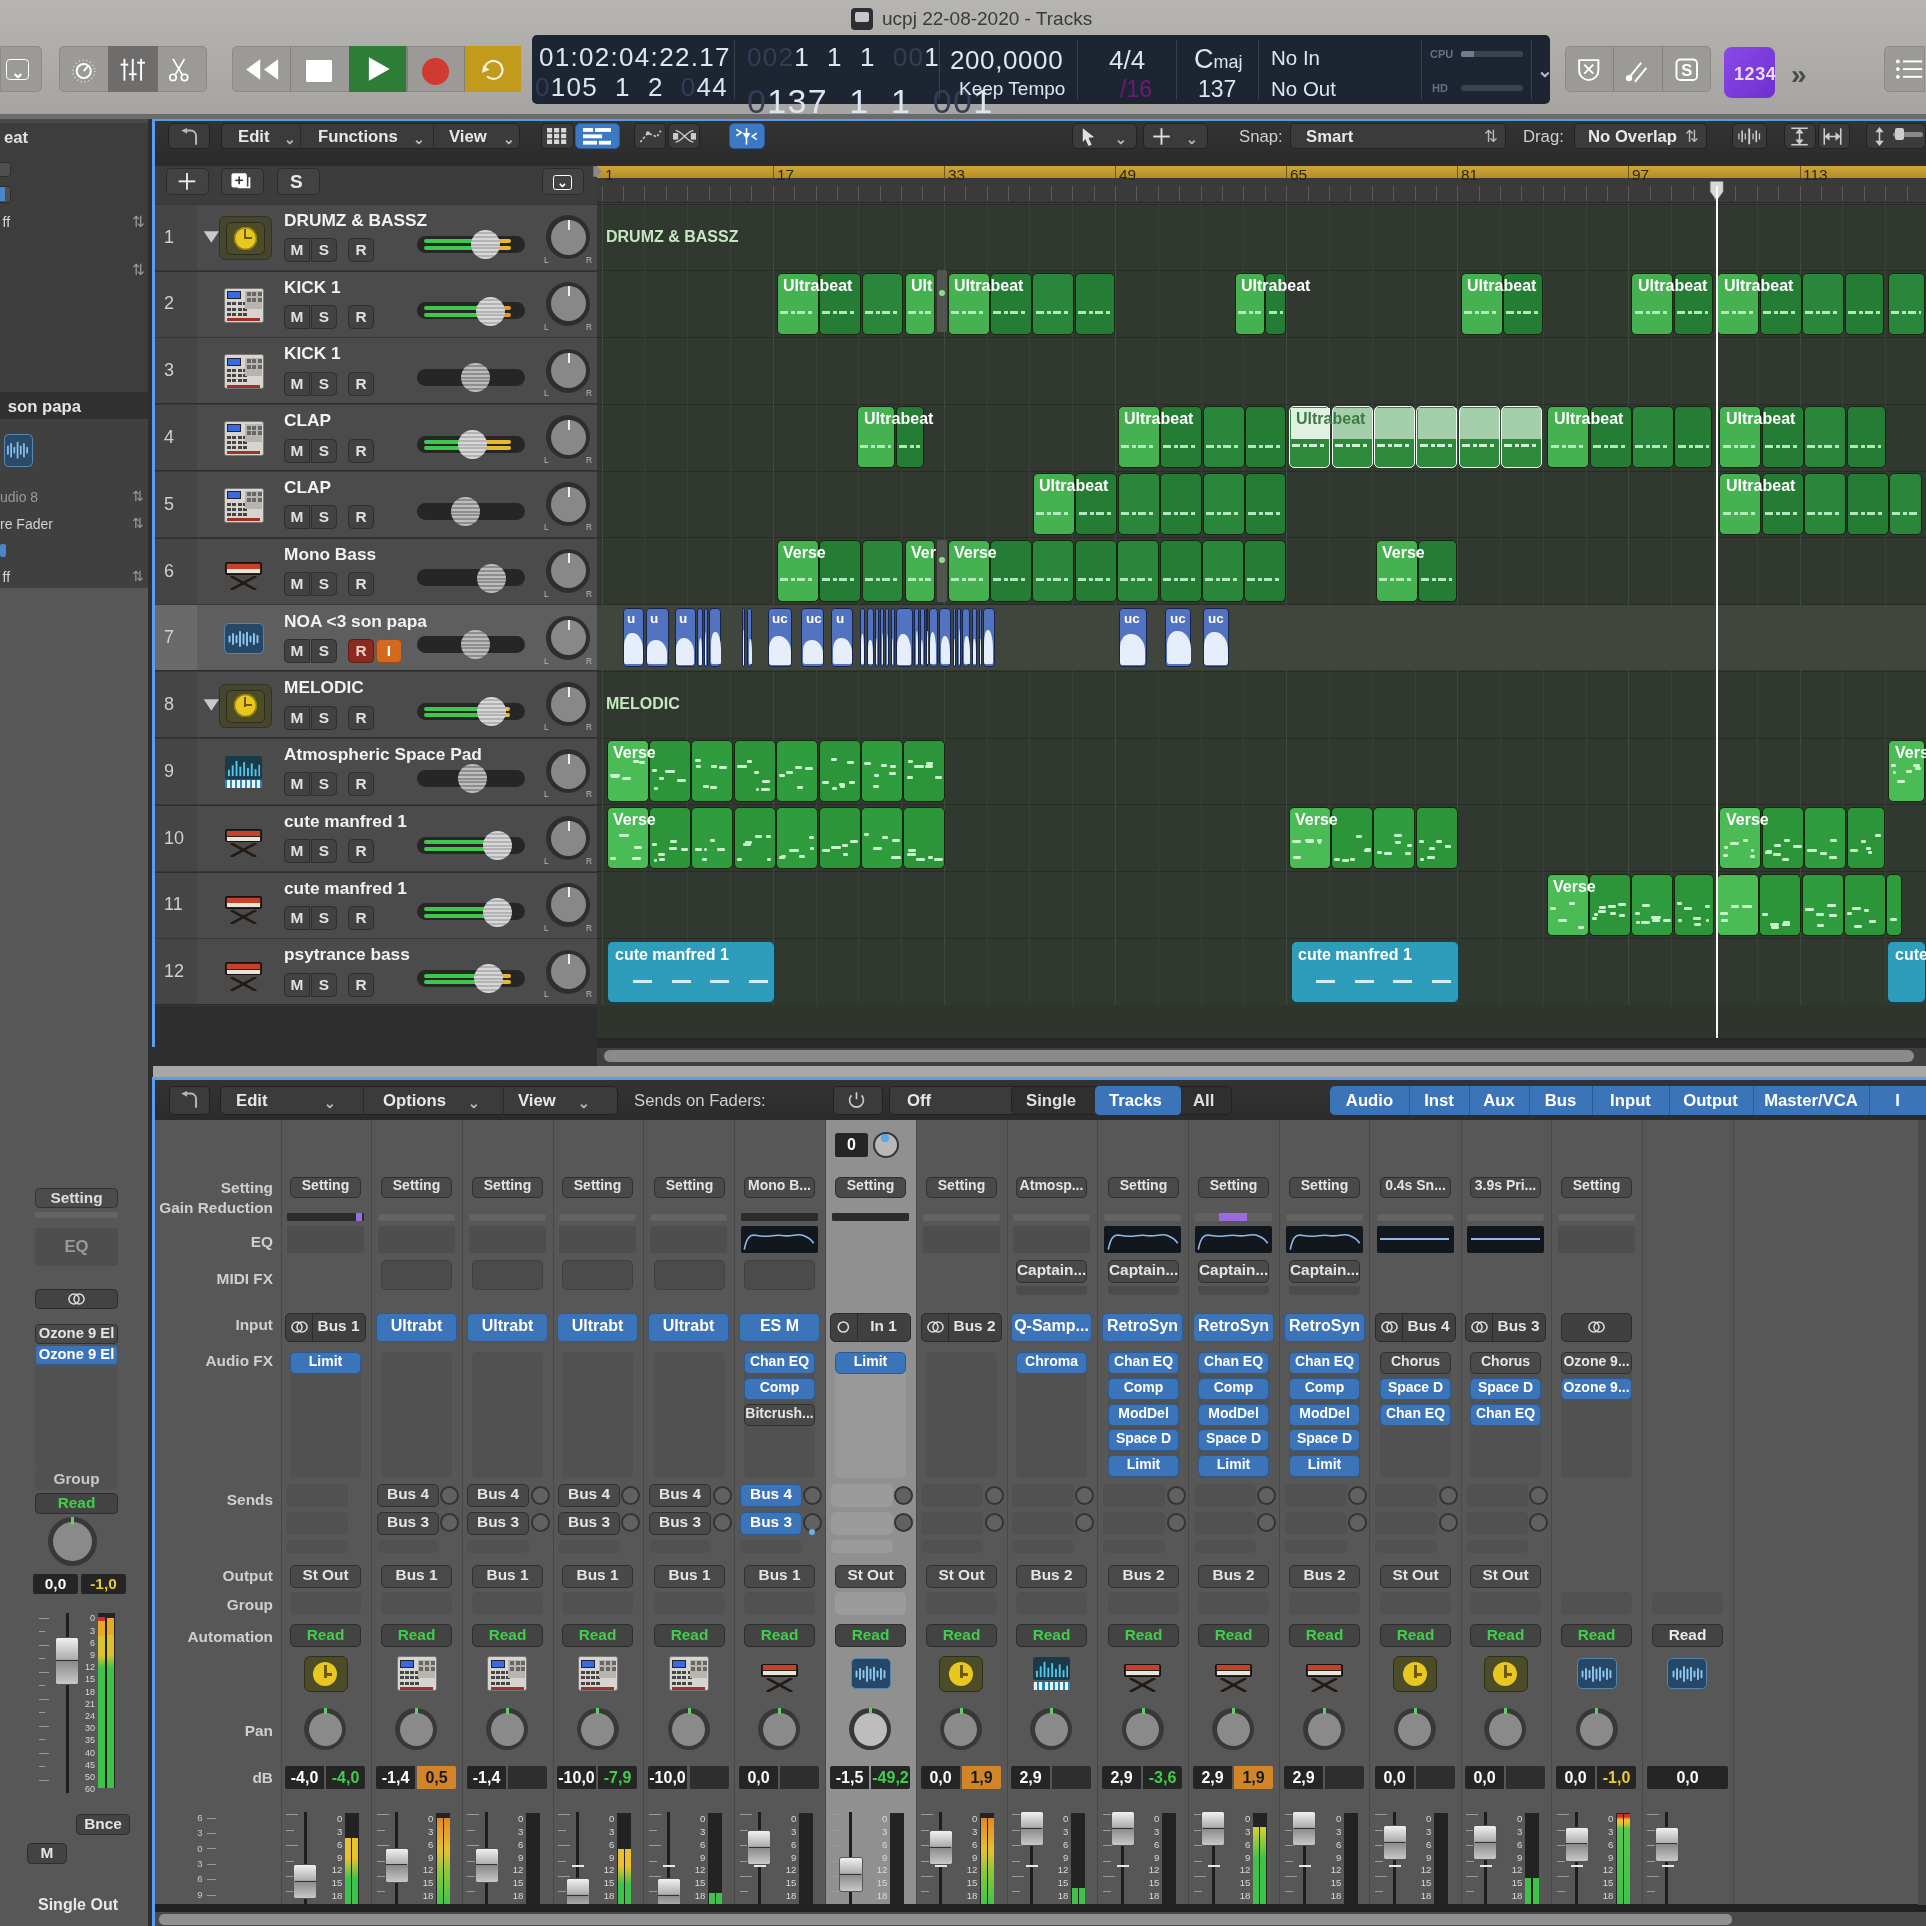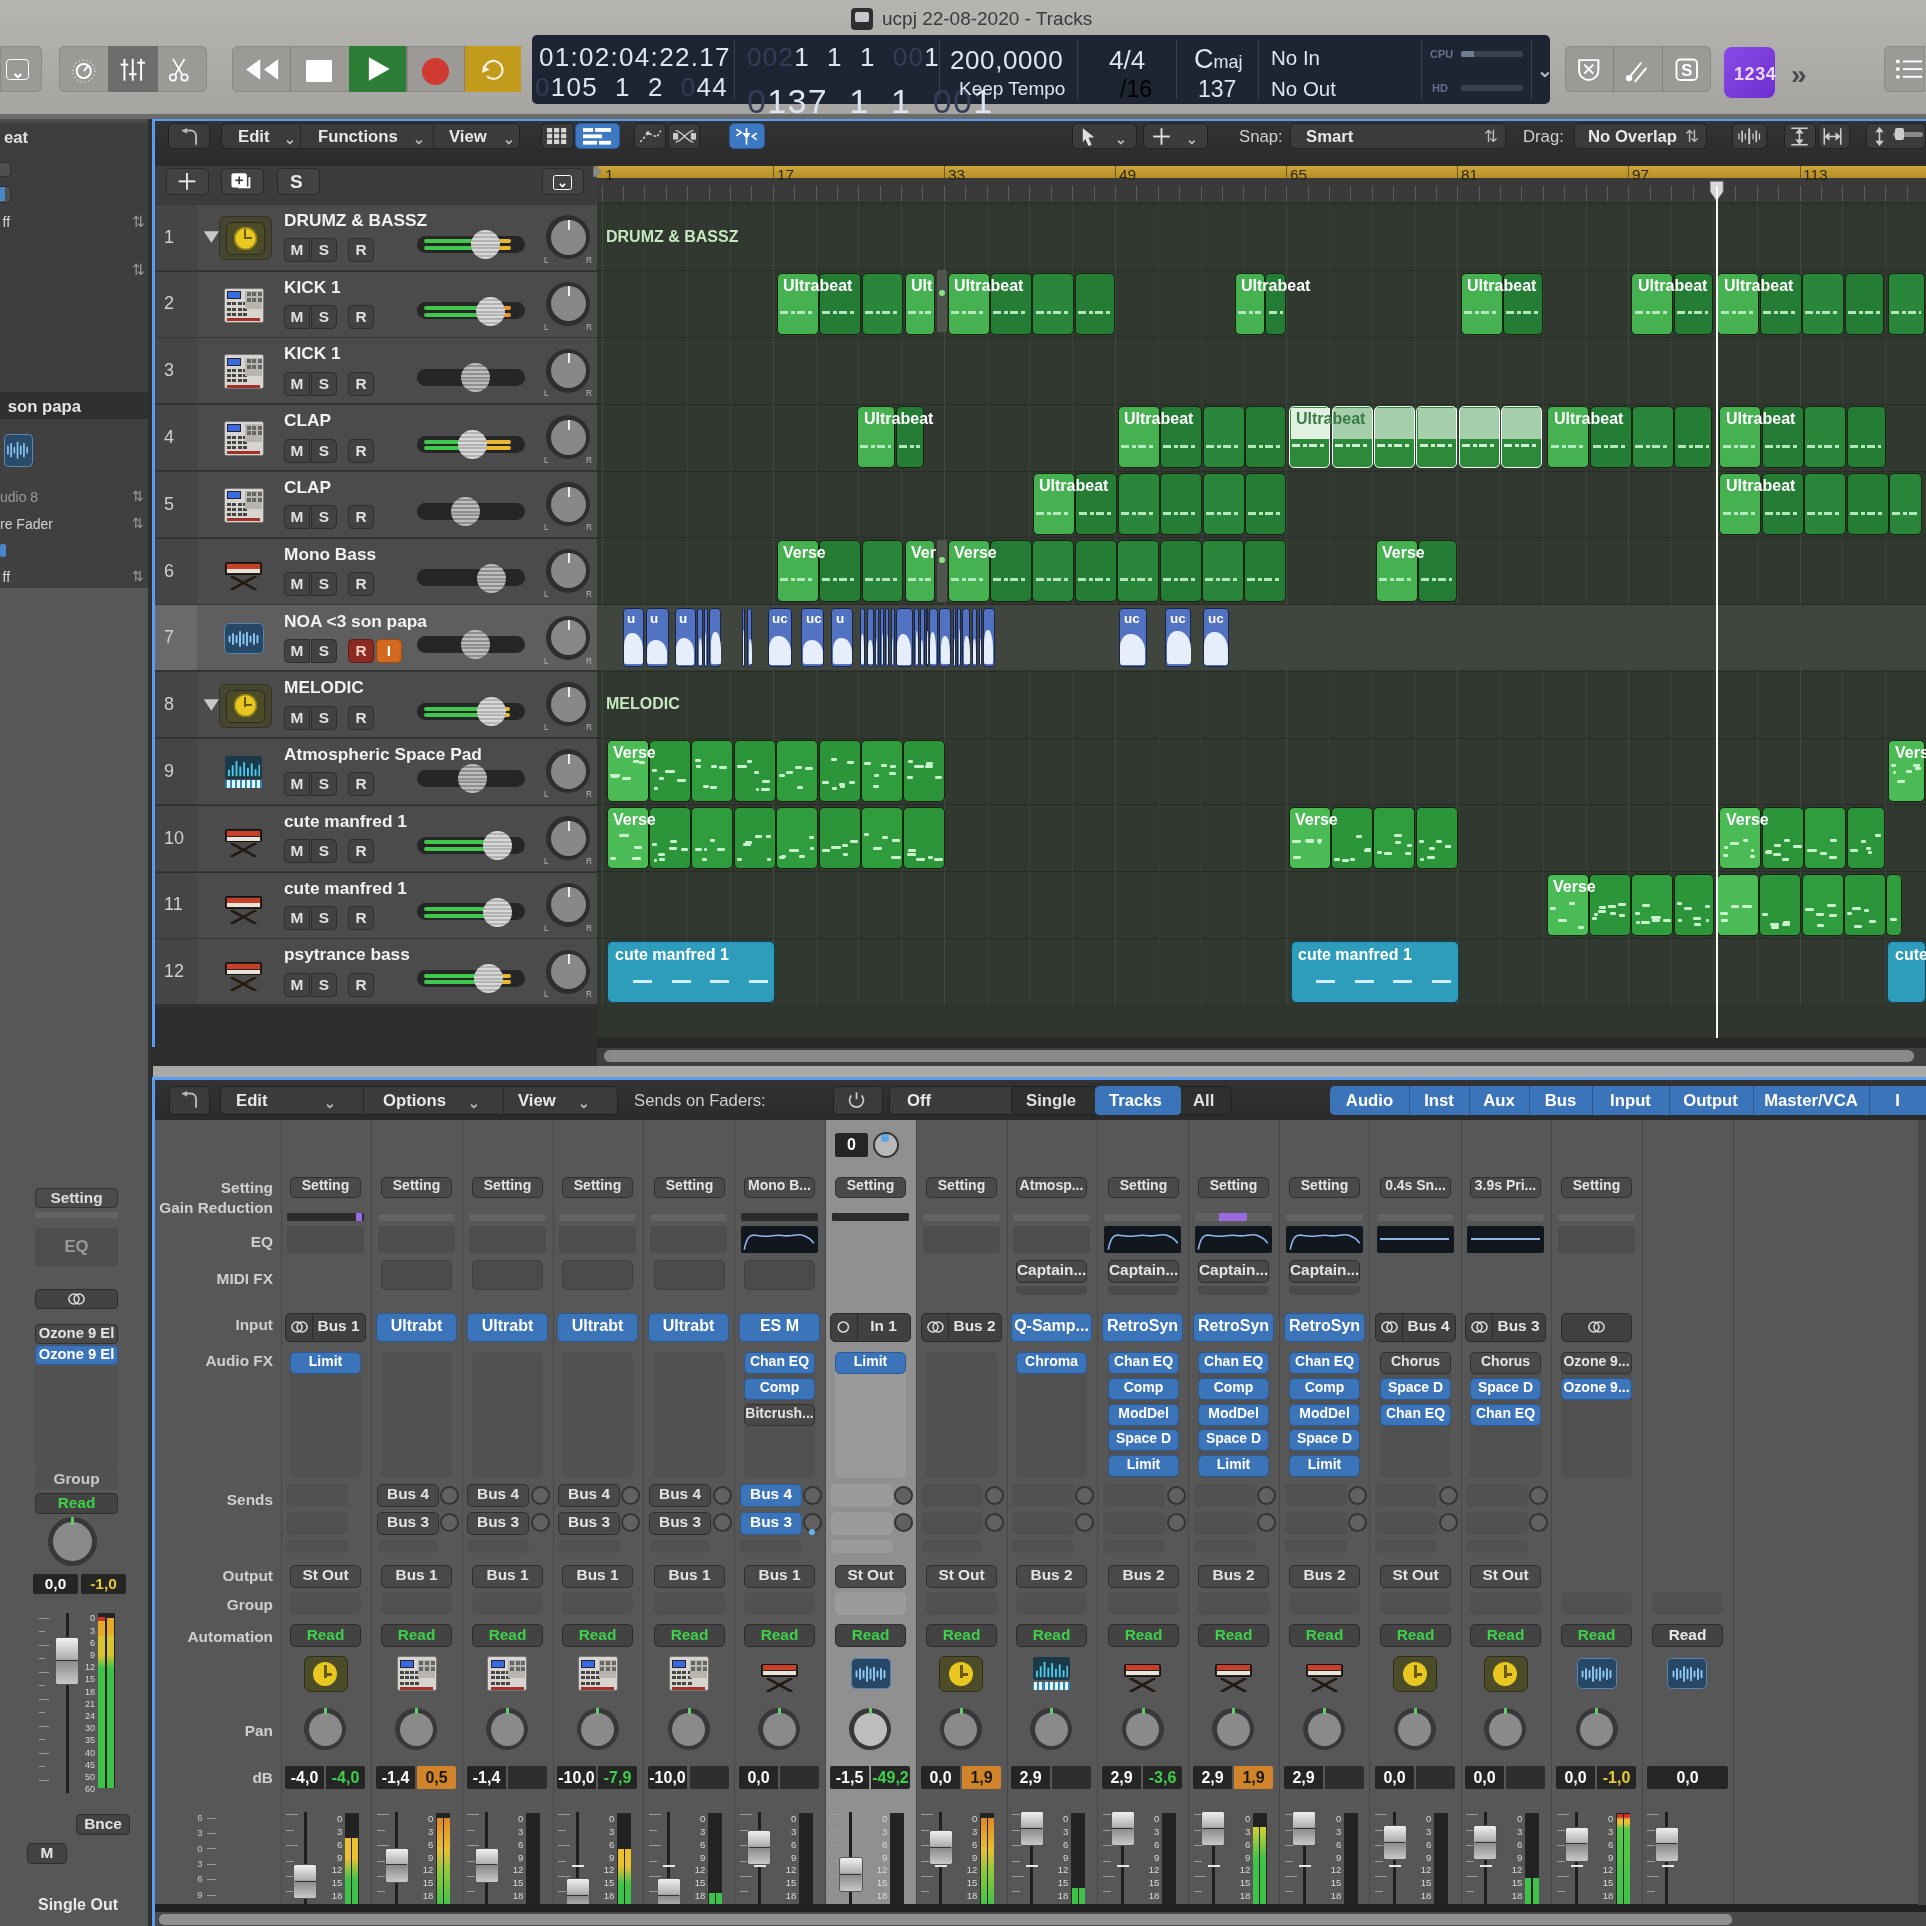--- a/index.html
+++ b/index.html
@@ -73,21 +73,21 @@
 <div style="left:1258px;top:40px;width:1.3px;height:59px;background:#39414f;"></div>
 <div style="left:1421px;top:40px;width:1.3px;height:59px;background:#39414f;"></div>
 <div style="left:1531px;top:40px;width:1.3px;height:59px;background:#39414f;"></div>
 <div style="left:539px;top:42px;font-size:26px;font-weight:500;letter-spacing:1.3px;white-space:pre;color:#dde5f2"><span style="color:#dde5f2">01:02:04:22.17</span></div>
 <div style="left:535px;top:72px;font-size:26px;font-weight:500;letter-spacing:1.3px;white-space:pre;color:#dde5f2"><span style="color:#343d56">0</span><span style="color:#dde5f2">105  1  2  </span><span style="color:#343d56">0</span><span style="color:#dde5f2">44</span></div>
 <div style="left:747px;top:42px;font-size:26px;font-weight:500;letter-spacing:1.3px;white-space:pre;color:#dde5f2"><span style="color:#343d56">002</span><span style="color:#dde5f2">1  1  1  </span><span style="color:#343d56">00</span><span style="color:#dde5f2">1</span></div>
 <div style="left:747px;top:82px;font-size:34px;font-weight:500;letter-spacing:1.3px;white-space:pre;color:#dde5f2"><span style="color:#343d56">0</span><span style="color:#dde5f2">137  1  1  </span><span style="color:#343d56">00</span><span style="color:#dde5f2">1</span></div>
 <div style="left:950px;top:45px;font-size:26px;color:#dde5f2;font-weight:500;white-space:nowrap;letter-spacing:0.6px;">200,0000</div>
 <div style="left:959px;top:78px;font-size:19px;color:#dde5f2;font-weight:500;white-space:nowrap;">Keep Tempo</div>
 <div style="left:1109px;top:45px;font-size:26px;color:#dde5f2;font-weight:500;white-space:nowrap;">4/4</div>
-<div style="left:1120px;top:76px;font-size:23px;color:#000000;font-weight:500;white-space:nowrap;">/16</div>
+<div style="left:1120px;top:76px;font-size:23px;color:#701a75;font-weight:500;white-space:nowrap;">/16</div>
 <div style="left:1194px;top:44px;color:#dde5f2;font-weight:500;font-size:27px">C<span style="font-size:18px">maj</span></div>
 <div style="left:1198px;top:76px;font-size:23px;color:#dde5f2;font-weight:500;white-space:nowrap;">137</div>
 <div style="left:1271px;top:46px;font-size:20.5px;color:#dde5f2;font-weight:500;white-space:nowrap;">No In</div>
 <div style="left:1271px;top:77px;font-size:20.5px;color:#dde5f2;font-weight:500;white-space:nowrap;">No Out</div>
 <div style="left:1430px;top:48px;font-size:11px;color:#68718a;font-weight:700;white-space:nowrap;">CPU</div>
 <div style="left:1461px;top:51px;width:62px;height:6.4px;background:#39424f;border-radius:2.6px;"></div>
 <div style="left:1461px;top:51px;width:13px;height:6.4px;background:#707c92;border-radius:2.6px 0 0 2.6px;"></div>
 <div style="left:1432px;top:82px;font-size:11px;color:#68718a;font-weight:700;white-space:nowrap;">HD</div>
 <div style="left:1461px;top:85px;width:62px;height:6.4px;background:#39424f;border-radius:2.6px;"></div>
 <div style="left:1537px;top:59px;font-size:19px;color:#aeb6c6;font-weight:700;white-space:nowrap;">⌄</div>

